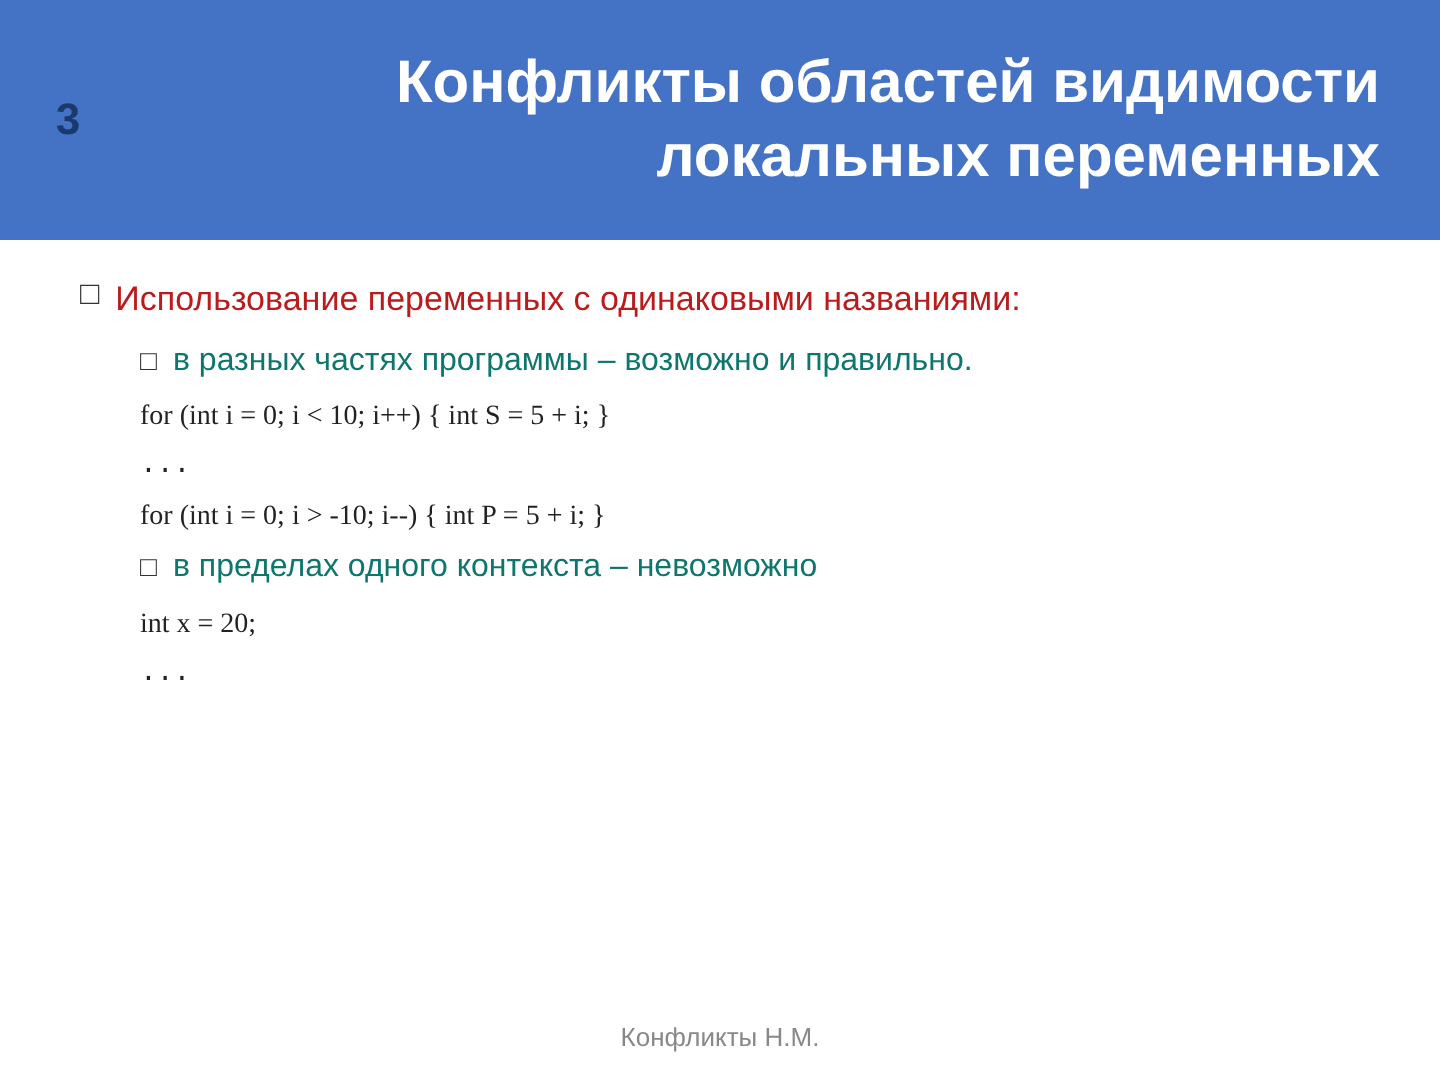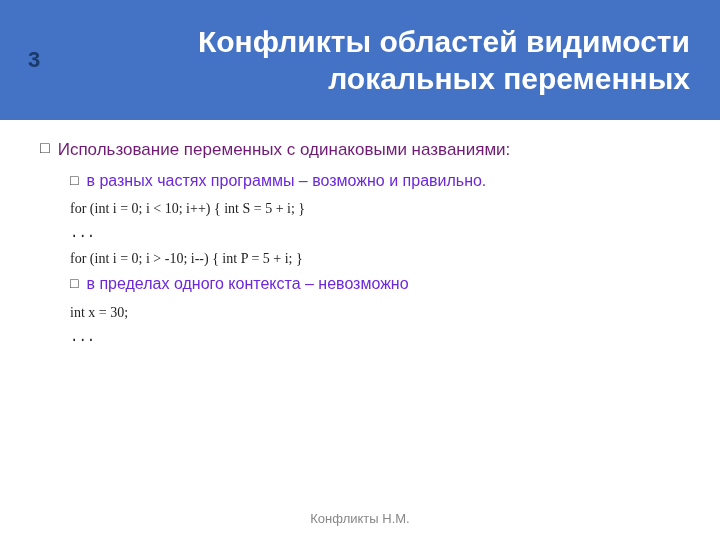--- a/index.html
+++ b/index.html
@@ -68,42 +68,42 @@
     .bullet-level1-marker {
       color: #333;
       font-size: 16px;
       margin-right: 8px;
       margin-top: 1px;
       flex-shrink: 0;
     }
 
     .bullet-level1-text {
       font-size: 17px;
-      color: #701a75;
+      color: #b91c1c;
       line-height: 1.4;
     }
 
     .bullet-level2 {
       display: flex;
       align-items: flex-start;
       margin-left: 40px;
       margin-bottom: 6px;
     }
 
     .bullet-level2-marker {
       color: #333;
       font-size: 14px;
       margin-right: 8px;
       margin-top: 2px;
       flex-shrink: 0;
     }
 
     .bullet-level2-text {
       font-size: 16px;
-      color: #6d28d9;
+      color: #0f766e;
       line-height: 1.4;
     }
 
     .code-block {
       font-family: Liberation Serif, serif;
       font-size: 14px;
       color: #222;
       margin: 4px 0 4px 40px;
       line-height: 1.5;
     }
@@ -151,21 +151,21 @@
 
     <div class="ellipsis">...</div>
 
     <div class="code-block">for (int i = 0; i &gt; -10; i--) { int P = 5 + i; }</div>
 
     <div class="bullet-level2">
       <span class="bullet-level2-marker">□</span>
       <span class="bullet-level2-text">в пределах одного контекста – невозможно</span>
     </div>
 
-    <div class="code-block">int x = 30;</div>
+    <div class="code-block">int x = 20;</div>
 
     <div class="ellipsis">...</div>
 
 
   </div>
 
   <div class="footer">
     <span>Конфликты Н.М.</span>
   </div>
 

